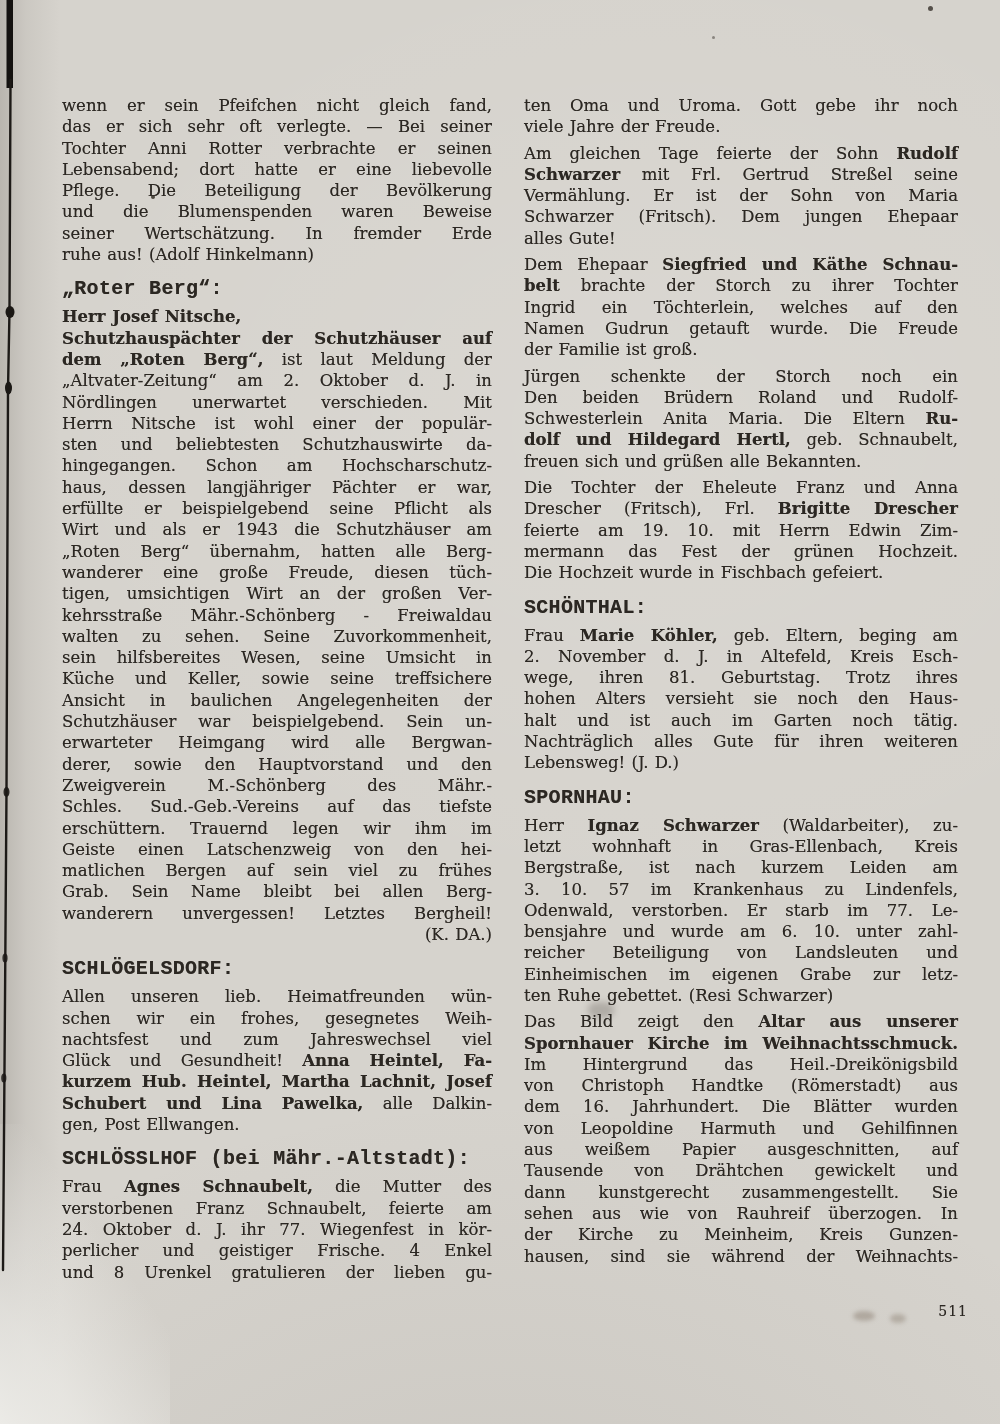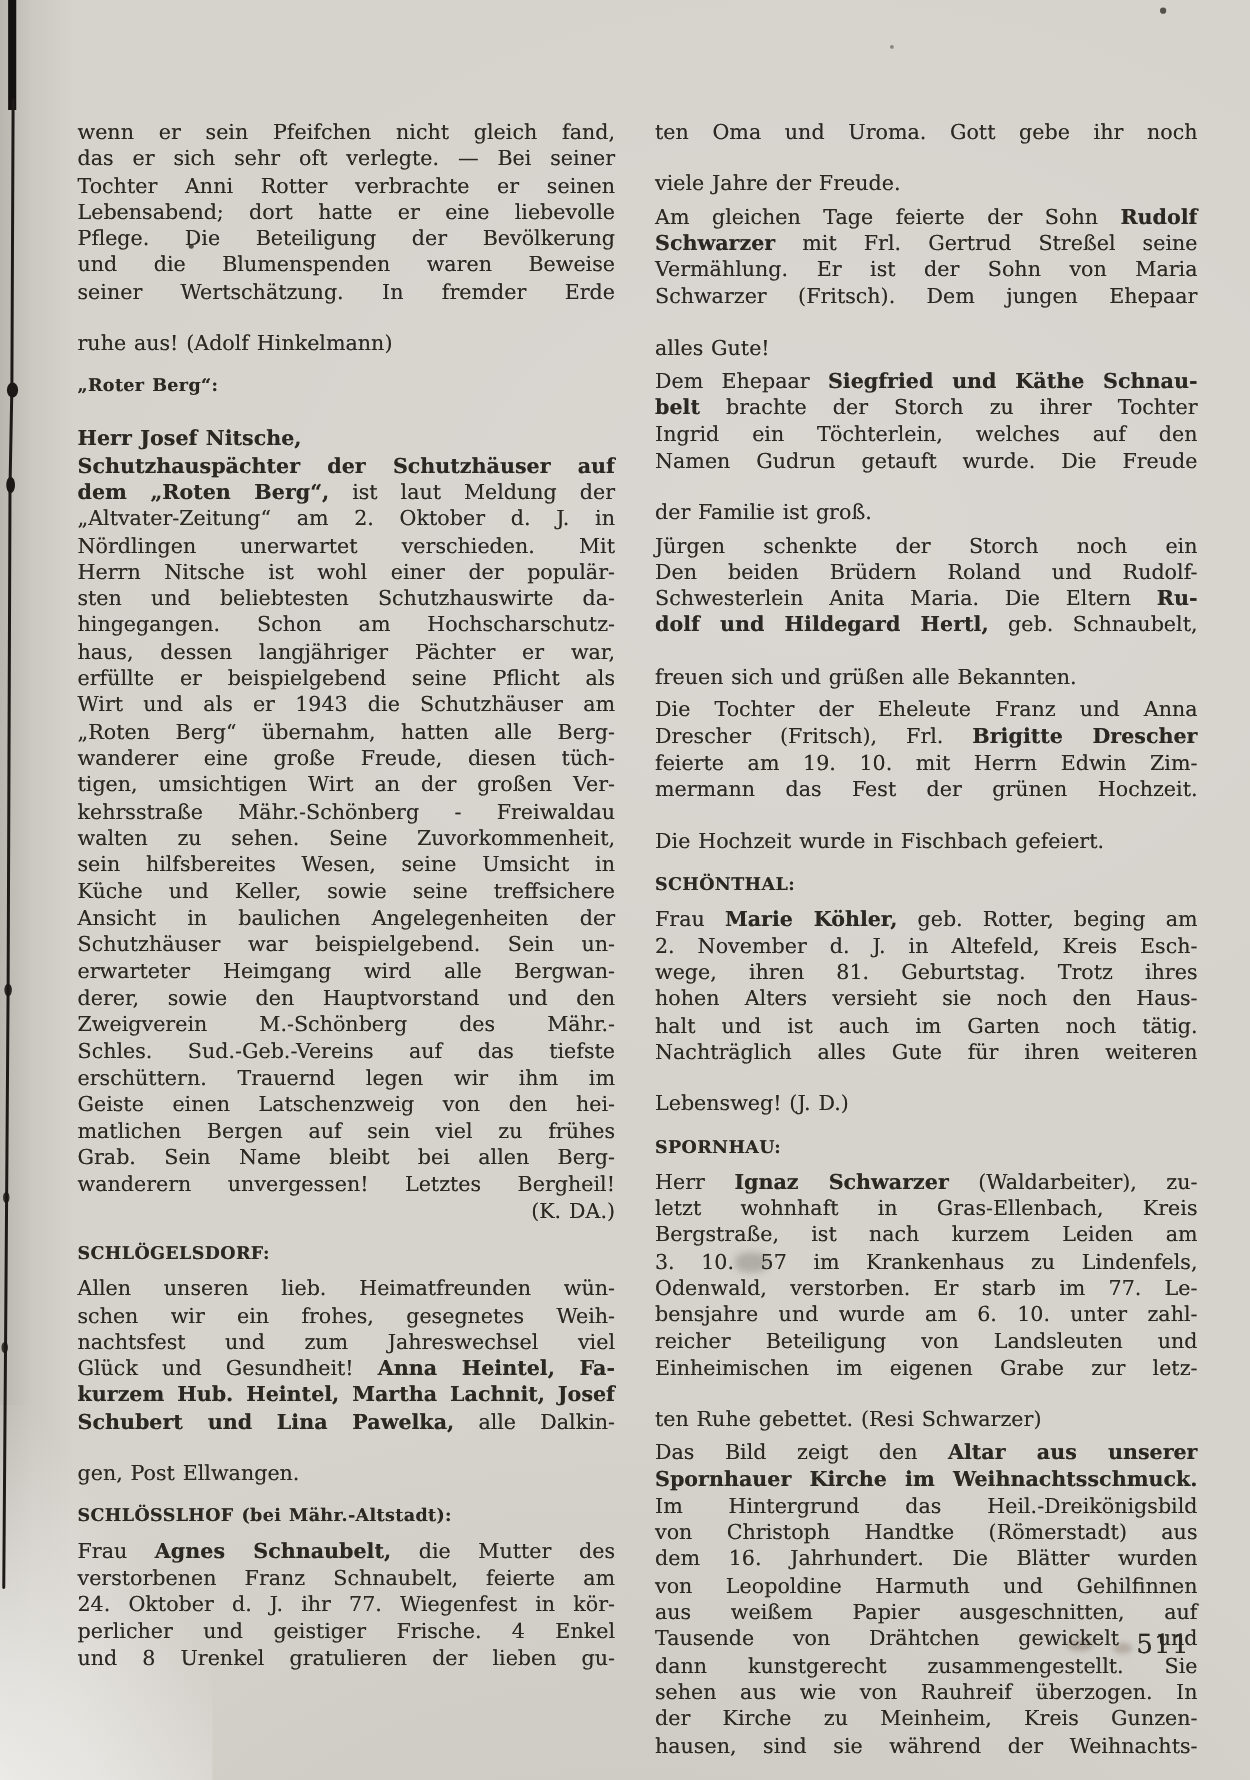--- a/index.html
+++ b/index.html
@@ -36,33 +36,33 @@
   .col{
     position:absolute;top:95px;z-index:3;
     font-size:16.5px;line-height:21.3px;
     word-spacing:1px;
     text-shadow:0 0 .4px rgba(43,39,34,.55);
   }
   .col-left{left:62px;width:430px;}
   .col-right{left:524px;width:434px;}
   .ln{text-align:justify;}
   .ln.j{text-align-last:justify;}
-  .ln.l{text-align-last:left;margin-top:20px;}
+  .ln.l{text-align-last:left;}
   .ln.r{text-align-last:right;}
   .b{font-weight:700;}
   .para{margin:0 0 5px 0;}
   .hd{
-    font-weight:700;font-size:14px;letter-spacing:.3px;
-    margin:13px 0 6px 0;line-height:22px;
+    font-weight:700;font-size:20px;letter-spacing:.3px;
+    margin:13px 0 6px 0;line-height:22px;font-family:Liberation Mono, monospace;
   }
   .para:first-child{margin-top:0;}
   .hd:first-child{margin-top:0;}
   .pagenum{
-    position:absolute;top:1303px;right:48px;z-index:3;
-    font-size:21px;letter-spacing:1px;
+    position:absolute;top:1303px;right:32px;z-index:3;
+    font-size:14px;letter-spacing:1px;
     text-shadow:0 0 .4px rgba(43,39,34,.55);
   }
   .speck{position:absolute;border-radius:50%;z-index:2;pointer-events:none;}
   .sp-top-right{left:928px;top:6px;width:5px;height:5px;background:#55504a;filter:blur(.4px);}
   .sp-pflege{left:151px;top:195px;width:4px;height:4px;background:#4d483f;filter:blur(.5px);}
   .sp-mid{left:712px;top:36px;width:3px;height:3px;background:rgba(85,80,74,.6);filter:blur(.6px);}
   .sp-blot{left:588px;top:1002px;width:26px;height:16px;background:rgba(90,84,76,.30);filter:blur(3px);border-radius:40%;}
   .sp-smudge1{left:853px;top:1311px;width:22px;height:10px;background:rgba(132,120,106,.45);filter:blur(2.2px);border-radius:50%;}
   .sp-smudge2{left:890px;top:1314px;width:16px;height:9px;background:rgba(132,120,106,.40);filter:blur(2.2px);border-radius:50%;}
 </style>
@@ -174,21 +174,21 @@
       </div>
       <div class="para">
         <div class="ln j"><span>Die Tochter der Eheleute Franz und Anna</span></div>
         <div class="ln j"><span>Drescher (Fritsch), Frl. </span><span class="b">Brigitte Drescher</span></div>
         <div class="ln j"><span>feierte am 19. 10. mit Herrn Edwin Zim-</span></div>
         <div class="ln j"><span>mermann das Fest der grünen Hochzeit.</span></div>
         <div class="ln l"><span>Die Hochzeit wurde in Fischbach gefeiert.</span></div>
       </div>
       <div class="hd">SCHÖNTHAL:</div>
       <div class="para">
-        <div class="ln j"><span>Frau </span><span class="b">Marie Köhler,</span><span> geb. Rotter, beging am</span></div>
+        <div class="ln j"><span>Frau </span><span class="b">Marie Köhler,</span><span> geb. Eltern, beging am</span></div>
         <div class="ln j"><span>2. November d. J. in Altefeld, Kreis Esch-</span></div>
         <div class="ln j"><span>wege, ihren 81. Geburtstag.  Trotz ihres</span></div>
         <div class="ln j"><span>hohen Alters versieht sie noch den Haus-</span></div>
         <div class="ln j"><span>halt und ist auch im Garten noch tätig.</span></div>
         <div class="ln j"><span>Nachträglich alles Gute für ihren weiteren</span></div>
         <div class="ln l"><span>Lebensweg! (J. D.)</span></div>
       </div>
       <div class="hd">SPORNHAU:</div>
       <div class="para">
         <div class="ln j"><span>Herr </span><span class="b">Ignaz Schwarzer</span><span> (Waldarbeiter), zu-</span></div>

